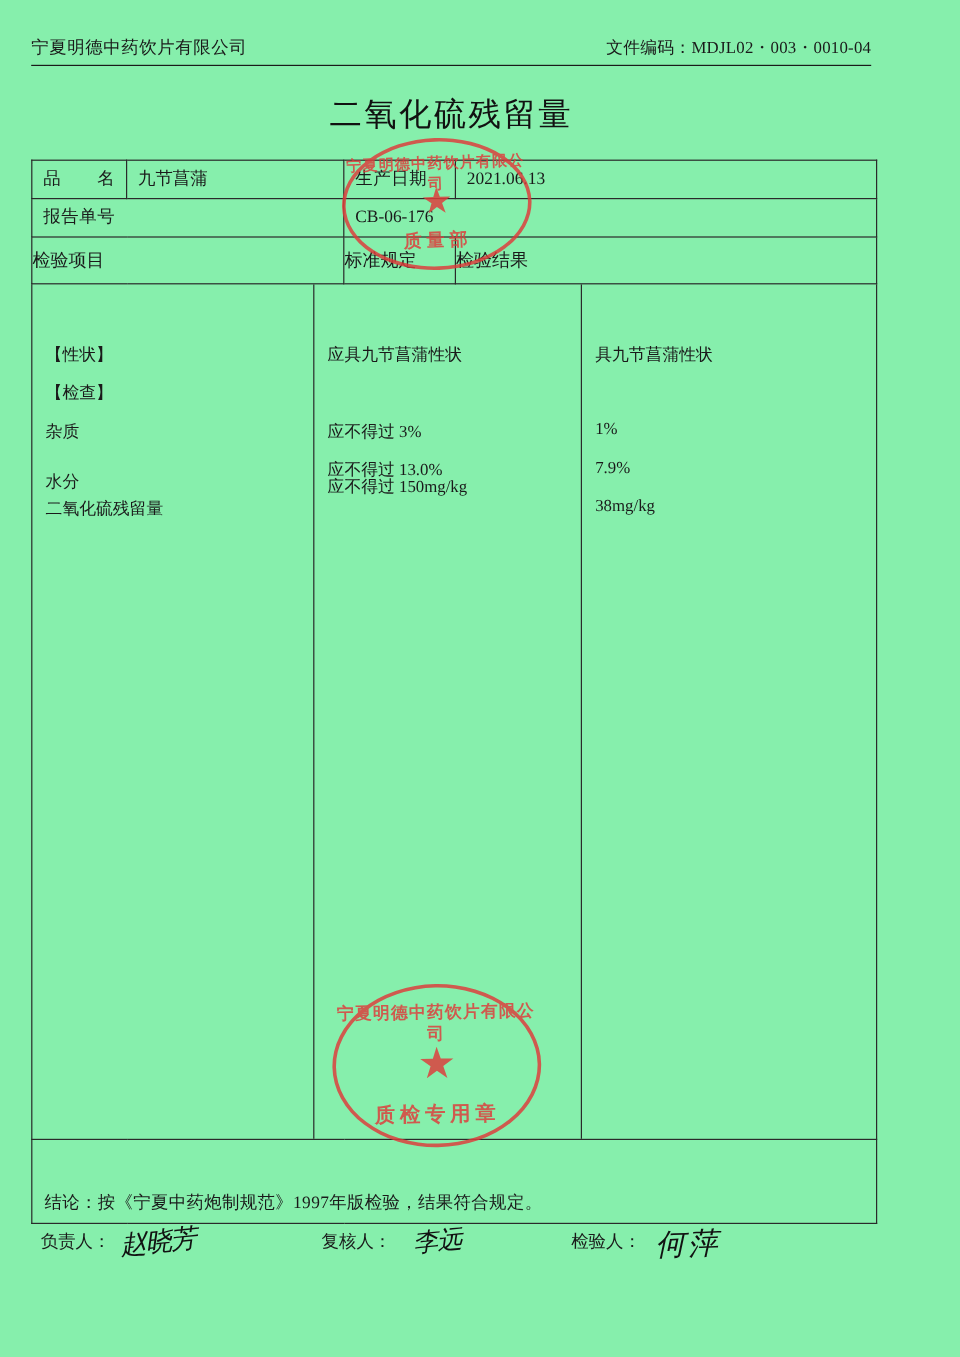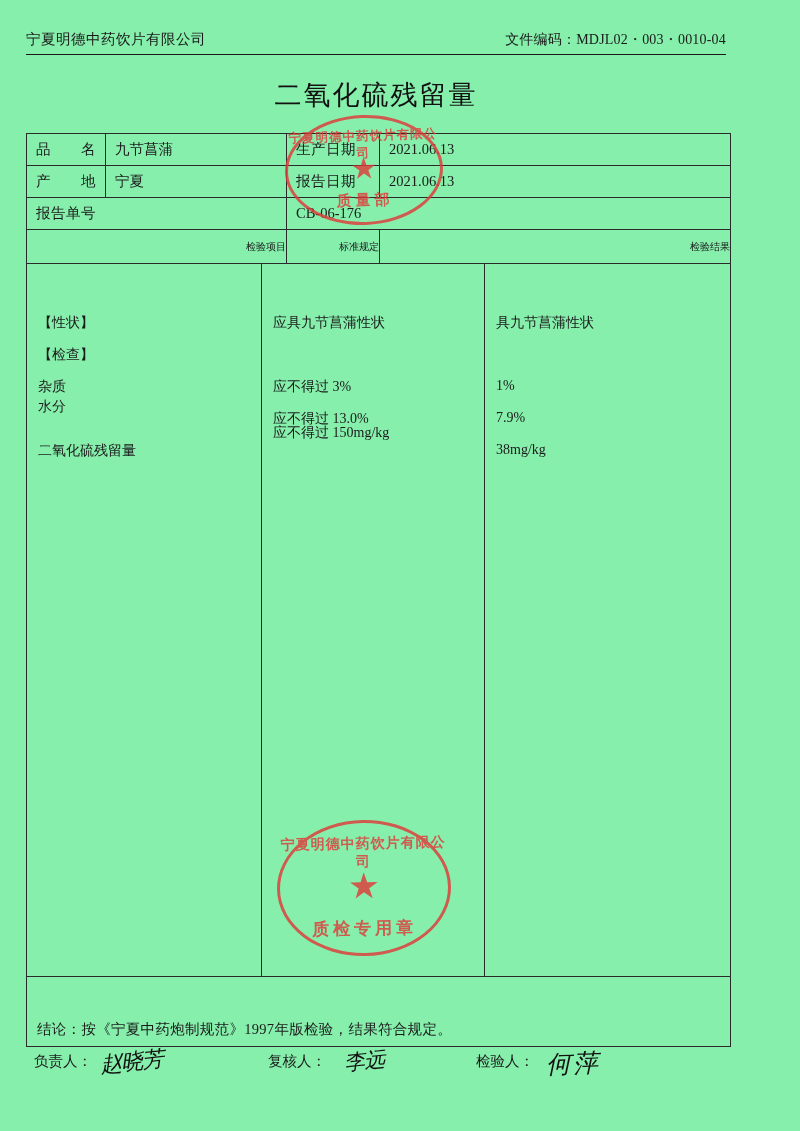--- a/index.html
+++ b/index.html
@@ -81,22 +81,22 @@
   }
   .num { font-family: "Liberation Serif", serif; }
 
   td.c-lab  { width: 78px; }
   td.c-val  { width: 180px; }
   td.c-lab2 { width: 92px; }
   td.c-val2 { width: 350px; }
 
   
   .colhdr {
-    text-align: right;
-    font-size: 10px;
+    text-align: left;
+    font-size: 15px;
     padding: 10px 0 9px 0;
   }
   .bodybox {
     position: relative;
     height: 712px;
   }
   .bodybox .grid {
     position: absolute;
     inset: 0;
     display: flex;
@@ -245,34 +245,20 @@
               <div class="cell val">九节菖蒲</div>
             </td>
         <td class="c-lab2">
               <div class="cell lbl">生产日期</div>
             </td>
         <td class="c-val2">
               <div class="cell val num">2021.06.13</div>
             </td>
       </tr>
       <tr>
-        <td>
-              <div class="cell lbl">产　　地</div>
-            </td>
-        <td>
-              <div class="cell val">宁夏</div>
-            </td>
-        <td>
-              <div class="cell lbl">报告日期</div>
-            </td>
-        <td>
-              <div class="cell val num">2021.06.13</div>
-            </td>
-      </tr>
-      <tr>
         <td colspan="2">
               <div class="cell lbl">报告单号</div>
             </td>
         <td colspan="2">
               <div class="cell val num">CB-06-176</div>
             </td>
       </tr>
 
       <tr>
         <td colspan="2" style="width:234px">
@@ -287,21 +273,21 @@
       </tr>
 
       <tr>
         <td colspan="4" style="padding:0">
           <div class="bodybox">
             <div class="grid">
               <div class="gcol c1">
                 <div class="rowtext" style="top:50px">【性状】</div>
                 <div class="rowtext" style="top:82px">【检查】</div>
                 <div class="rowtext" style="top:114px">杂质</div>
-                <div class="rowtext" style="top:134px">水分</div>
+                <div class="rowtext" style="top:156px">水分</div>
                 <div class="rowtext" style="top:178px">二氧化硫残留量</div>
               </div>
               <div class="gcol c2">
                 <div class="rowtext" style="top:50px">应具九节菖蒲性状</div>
                 <div class="rowtext" style="top:82px"></div>
                 <div class="rowtext" style="top:114px">应不得过 3%</div>
                 <div class="rowtext" style="top:146px">应不得过 13.0%</div>
                 <div class="rowtext" style="top:160px">应不得过 150mg/kg</div>
               </div>
               <div class="gcol c3">

